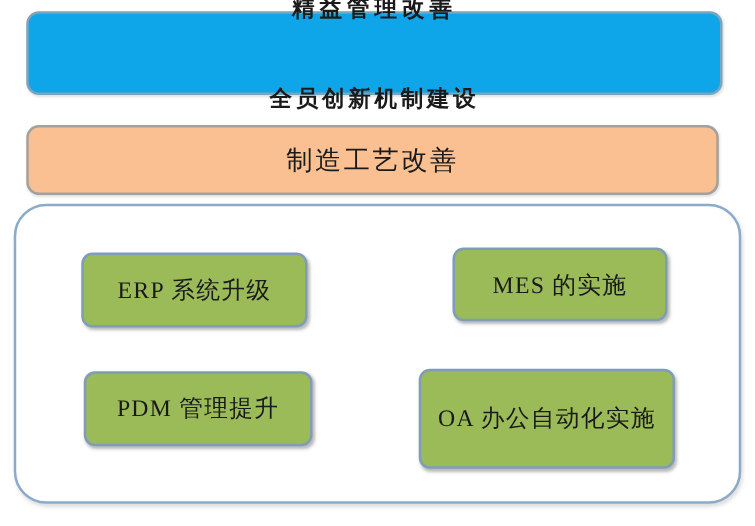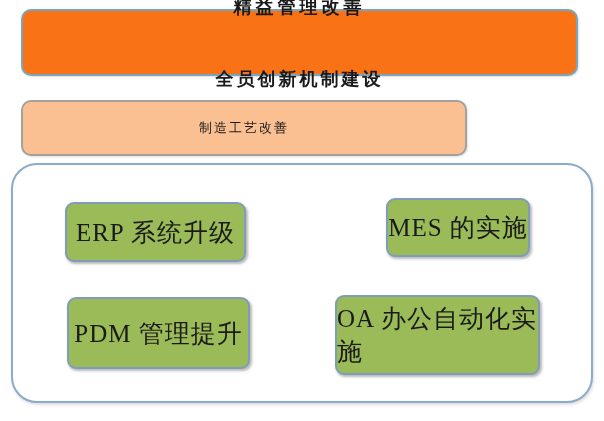--- a/index.html
+++ b/index.html
@@ -16,49 +16,49 @@
     overflow: hidden;
     color: #1a1a1a;
   }
 
   
   .box-top {
     position: absolute;
     left: 21px; top: 9px;
     width: 557px; height: 67px;
     box-sizing: border-box;
-    background: #f97316;
+    background: #0ea5e9;
     border: 2px solid #7aa6bd;
     border-radius: 10px;
     box-shadow: 1px 1px 2px rgba(130,130,130,0.25);
     display: flex;
     flex-direction: column;
     align-items: center;
     justify-content: center;
     gap: 16px;
     font-family: "Liberation Sans", sans-serif;
     font-weight: bold;
     font-size: 18px;
   }
   .box-top .line1 { letter-spacing: 4px; }
   .box-top .line2 { letter-spacing: 3px; margin-top: 32px; }
 
   
   .box-mid {
     position: absolute;
     left: 21px; top: 100px;
-    width: 446px; height: 56px;
+    width: 554px; height: 56px;
     box-sizing: border-box;
     background: #fac092;
     border: 2px solid #a3a19d;
     border-radius: 10px;
     box-shadow: 1px 1px 2px rgba(130,130,130,0.25);
     display: flex;
     align-items: center;
-    font-size: 13px;
+    font-size: 21px;
     letter-spacing: 2px;
   }
   .box-mid .cell {
     flex: 1 1 50%;
     text-align: center;
   }
 
   
   .box-container {
     position: absolute;
@@ -75,26 +75,26 @@
   .green-box {
     position: absolute;
     box-sizing: border-box;
     background: #9bbb59;
     border: 2px solid #7f9db9;
     border-radius: 9px;
     box-shadow: 1.5px 2px 2.5px rgba(100,100,100,0.45);
     display: flex;
     align-items: center;
     justify-content: center;
-    font-size: 25px;
+    font-size: 19px;
     letter-spacing: 1px;
   }
   .green-box.erp { left: 65px;  top: 202px; width: 181px; height: 60px; }
-  .green-box.mes { left: 362px; top: 198px; width: 144px; height: 59px; margin-left: 24px; }
-  .green-box.pdm { left: 67px;  top: 297px; width: 183px; height: 72px; }
+  .green-box.mes { left: 362px; top: 198px; width: 172px; height: 59px; }
+  .green-box.pdm { left: 67px;  top: 297px; width: 183px; height: 60px; }
   .green-box.oa  { left: 335px; top: 295px; width: 205px; height: 80px; }
 </style>
 </head>
 <body>
 
 <div class="canvas">
 
   <div class="box-top">
     <div class="line1">精益管理改善</div>
     <div class="line2">全员创新机制建设</div>

